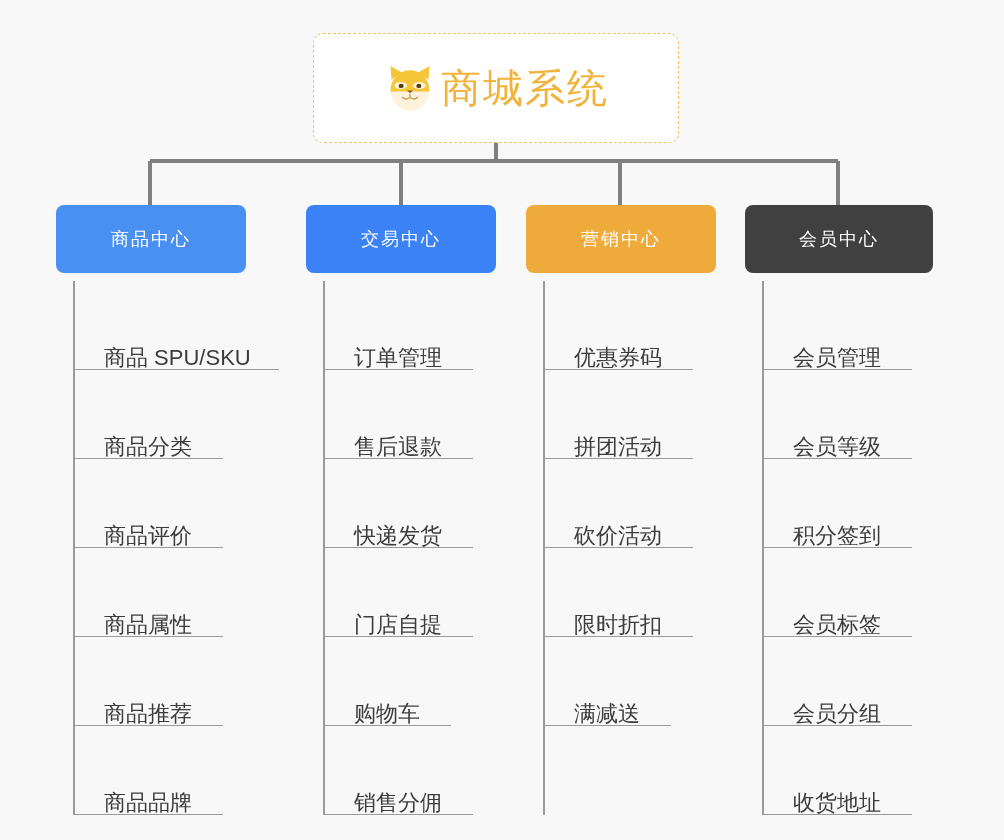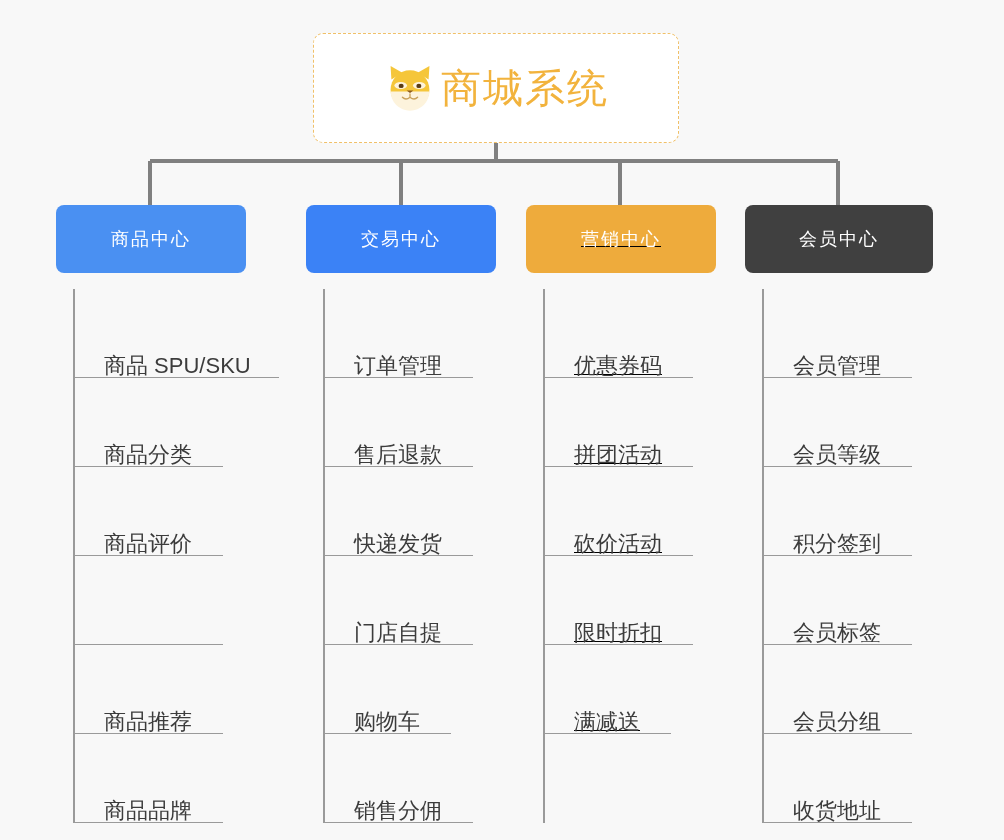--- a/index.html
+++ b/index.html
@@ -71,21 +71,21 @@
     justify-content: center;
     color: #ffffff;
     font-size: 18px;
     letter-spacing: 2px;
     white-space: nowrap;
   }
 
   
   .leaf-list {
     position: relative;
-    margin-top: 16px;
+    margin-top: 8px;
   }
   .leaf {
     position: relative;
     height: 89px;
     display: flex;
     align-items: flex-end;
   }
   .leaf-text {
     font-size: 22px;
     color: #3c3c3c;
@@ -97,21 +97,21 @@
     position: absolute;
     left: 0;
     bottom: 0;
     height: 1px;
     background: #9a9a9a;
   }
 
   
   .branch.c0 { left: 56px;  width: 190px; }
   .branch.c1 { left: 306px; width: 190px; }
-  .branch.c2 { left: 526px; width: 190px; text-decoration: underline; }
+  .branch.c2 { left: 526px; width: 190px; }
   .branch.c3 { left: 745px; width: 188px; }
 
   .branch.c0 .branch-header { background: #4a90f2; }
   .branch.c1 .branch-header { background: #3b82f6; }
   .branch.c2 .branch-header { background: #eeab3c; }
   .branch.c3 .branch-header { background: #404040; }
 
   
   .leaf-spine {
     position: absolute;
@@ -156,20 +156,21 @@
       </div>
       <div class="leaf">
         <div class="leaf-inner"><span class="leaf-text">商品分类</span></div>
         <div class="leaf-underline" style="width:150px;"></div>
       </div>
       <div class="leaf">
         <div class="leaf-inner"><span class="leaf-text">商品评价</span></div>
         <div class="leaf-underline" style="width:150px;"></div>
       </div>
       <div class="leaf">
+        <div class="leaf-inner"><span class="leaf-text">商品属性</span></div>
         <div class="leaf-underline" style="width:150px;"></div>
       </div>
       <div class="leaf">
         <div class="leaf-inner"><span class="leaf-text">商品推荐</span></div>
         <div class="leaf-underline" style="width:150px;"></div>
       </div>
       <div class="leaf">
         <div class="leaf-inner"><span class="leaf-text">商品品牌</span></div>
         <div class="leaf-underline" style="width:150px;"></div>
       </div>

